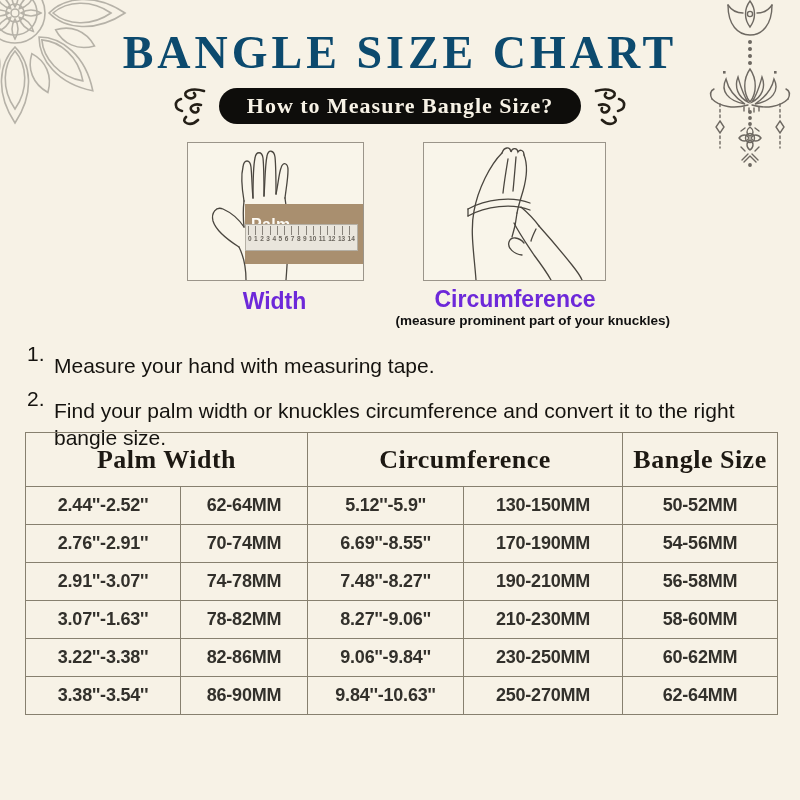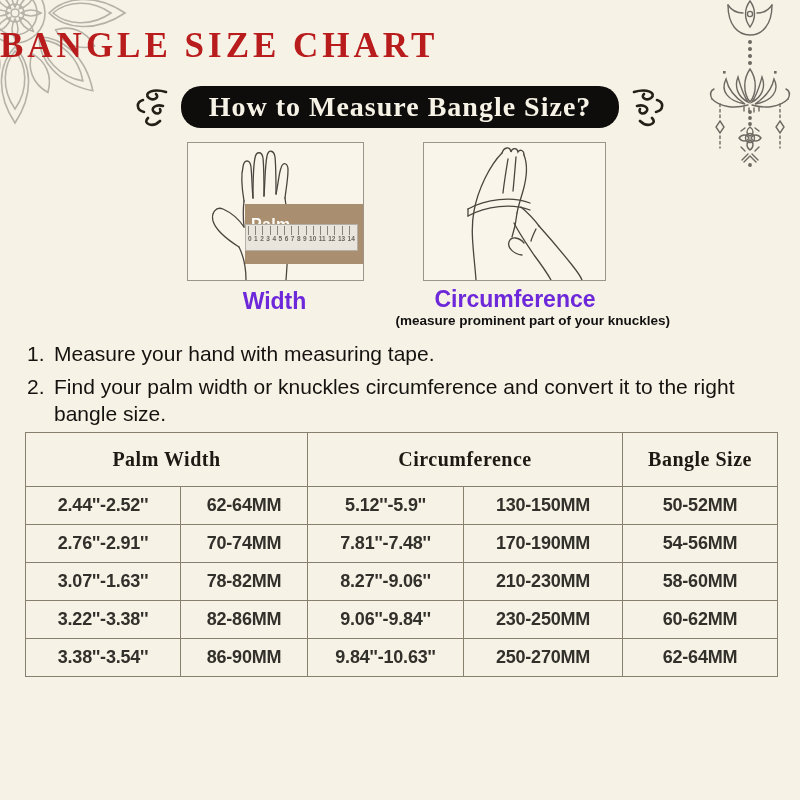--- a/index.html
+++ b/index.html
@@ -1,27 +1,27 @@
 <!DOCTYPE html>
 <html><head>
 <meta charset="utf-8">
 <style>
   html,body{margin:0;padding:0;}
   body{background:#ddd;}
   .page{position:relative;width:800px;height:800px;background:#f7f2e6;overflow:hidden;
         font-family:"Liberation Sans",sans-serif;color:#26211a;}
 
-  .title{position:absolute;top:26px;left:0;right:0;
-         font-family:"Liberation Serif",serif;font-weight:bold;font-size:35px;
-         letter-spacing:4px;color:#b91c1c;}
+  .title{position:absolute;top:26px;left:0;right:0;text-align:center;
+         font-family:"Liberation Serif",serif;font-weight:bold;font-size:46px;
+         letter-spacing:4px;color:#0c4a6e;}
 
   .badge-row{position:absolute;top:86px;left:0;right:0;display:flex;
              justify-content:center;align-items:center;gap:12px;}
   .pill{background:#0e0d0b;color:#f7f2e6;font-family:"Liberation Serif",serif;
-        font-weight:bold;font-size:28px;letter-spacing:1px;padding:5px 28px;
+        font-weight:bold;font-size:22px;letter-spacing:1px;padding:5px 28px;
         border-radius:20px;white-space:nowrap;}
 
   .illus{position:absolute;border:1px solid #9b958a;background:#f9f5ea;}
   #illus-width{left:187px;top:142px;width:175px;height:137px;}
   #illus-circ{left:423px;top:142px;width:181px;height:137px;}
   .illus svg{position:absolute;left:0;top:0;}
 
   .palm-label{position:absolute;left:57px;top:61px;background:#a98f6f;color:#fdfbf5;
               font-size:16px;font-weight:bold;padding:12px 6px;letter-spacing:.3px;}
   .ruler{position:absolute;left:57px;top:81px;width:113px;height:27px;background:#e9e5dc;
@@ -33,26 +33,26 @@
 
   .caption{position:absolute;font-weight:bold;font-size:23px;color:#6d28d9;text-align:center;}
   #caption-width{left:187px;width:175px;top:288px;}
   #caption-circ{left:395px;width:240px;top:286px;}
   .subcaption{position:absolute;left:360px;width:310px;top:313px;text-align:right;
               font-size:13.5px;font-weight:bold;color:#111;}
 
   .instructions{position:absolute;left:27px;top:341px;width:727px;font-size:21px;color:#15130f;}
   .instr{display:flex;margin-bottom:6px;line-height:1.28;}
   .instr .num{flex:0 0 27px;}
-  .instr .text{flex:1;}
+  .instr .text{flex:1;margin-top:12px;}
 
   .size-table{position:absolute;left:25px;top:432px;width:752px;border-collapse:collapse;
               table-layout:fixed;}
   .size-table th,.size-table td{border:1px solid #87806f;text-align:center;padding:0;}
-  .size-table th{font-family:"Liberation Serif",serif;font-size:20px;font-weight:bold;
+  .size-table th{font-family:"Liberation Serif",serif;font-size:26px;font-weight:bold;
                  height:53px;color:#1d1913;letter-spacing:.5px;}
   .size-table td{font-size:18px;font-weight:bold;height:37px;color:#32302b;letter-spacing:-.2px;}
 
   .deco{position:absolute;pointer-events:none;}
 </style>
 </head>
 <body>
 
 <div class="page">
 
@@ -251,23 +251,30 @@
       <tr>
         <td>2.44''-2.52''</td>
           <td>62-64MM</td>
           <td>5.12''-5.9''</td>
           <td>130-150MM</td>
           <td>50-52MM</td>
       </tr>
       <tr>
         <td>2.76''-2.91''</td>
           <td>70-74MM</td>
-          <td>7.81''-7.48''</td>
+          <td>6.69''-8.55''</td>
           <td>170-190MM</td>
           <td>54-56MM</td>
+      </tr>
+      <tr>
+        <td>2.91''-3.07''</td>
+          <td>74-78MM</td>
+          <td>7.48''-8.27''</td>
+          <td>190-210MM</td>
+          <td>56-58MM</td>
       </tr>
       <tr>
         <td>3.07''-1.63''</td>
           <td>78-82MM</td>
           <td>8.27''-9.06''</td>
           <td>210-230MM</td>
           <td>58-60MM</td>
       </tr>
       <tr>
         <td>3.22''-3.38''</td>

